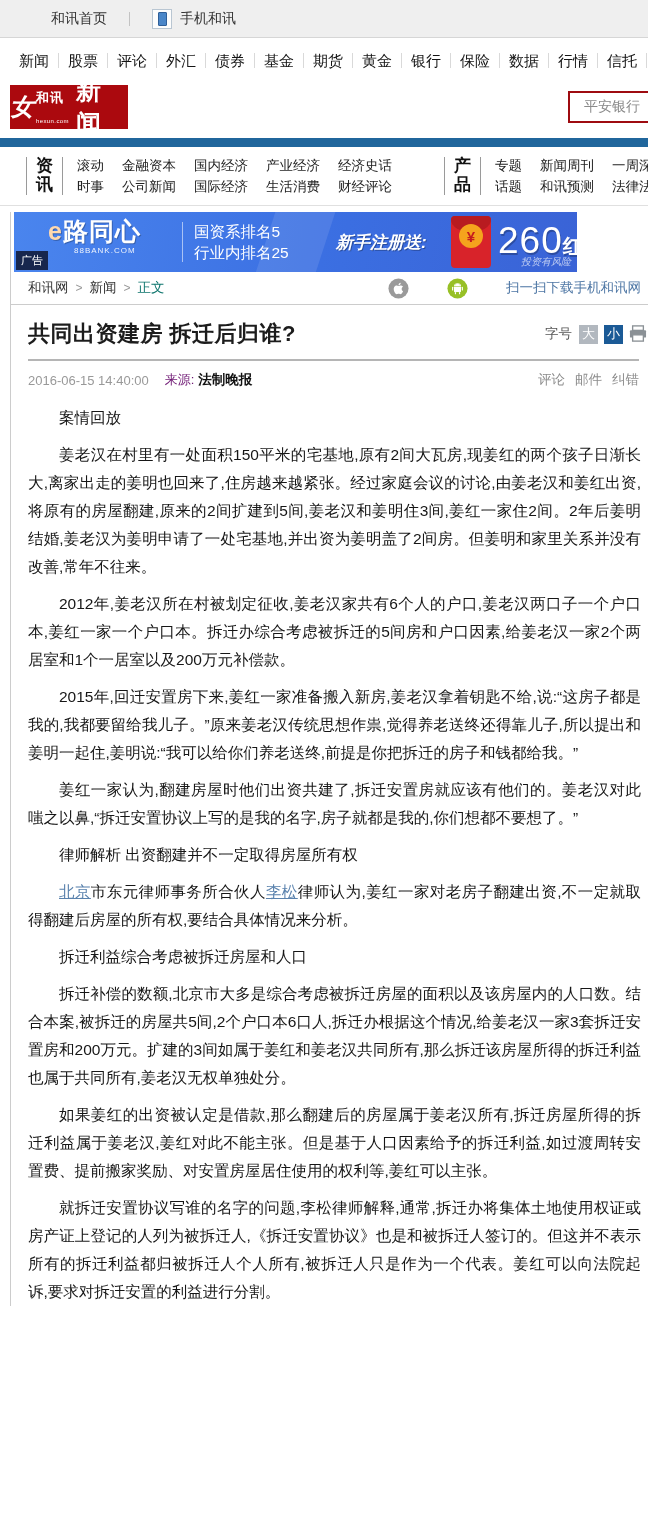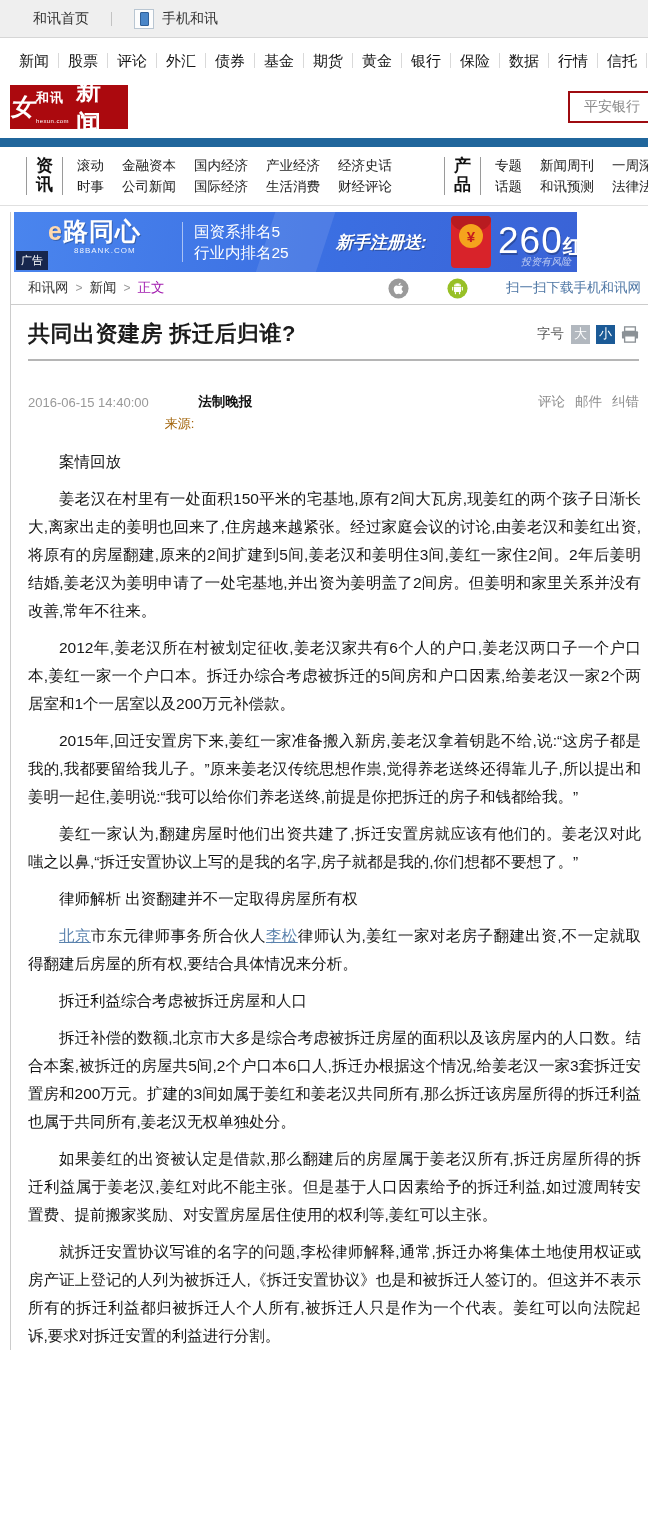--- a/index.html
+++ b/index.html
@@ -2,21 +2,21 @@
 <html><head>
 <meta charset="utf-8">
 <style>
   * { margin:0; padding:0; box-sizing:border-box; }
   html,body { background:#fff; }
   body { font-family:"Liberation Sans","DejaVu Sans",sans-serif; color:#222; }
   .page { position:relative; width:648px; height:1525px; overflow:hidden; background:#fff; }
 
   
   .topbar { height:38px; background:#efefef; border-bottom:1px solid #d6d6d6;
-            display:flex; align-items:center; padding-left:33px; font-size:14px; color:#333; }
+            display:flex; align-items:center; padding-left:51px; font-size:14px; color:#333; }
   .topbar .tb-link { cursor:pointer; }
   .topbar .tb-sep { width:1px; height:14px; background:#c3c3c3; margin:0 22px; }
   .phone-ic { display:inline-flex; width:20px; height:20px; border:1px solid #b9c6d2; background:#fdfdfd;
               align-items:center; justify-content:center; margin-right:8px; }
   .phone-ic i { display:block; width:9px; height:14px; background:#4a86c8; border:1px solid #2f5f98; border-radius:1px; }
 
   
   .mainnav { display:flex; align-items:center; height:44px; padding:0 4px 0 10px; }
   .mainnav .nav-item { font-size:15px; color:#141414; padding:0 9px; white-space:nowrap;
                        border-right:1px solid #d9d9d9; cursor:pointer; line-height:15px; }
@@ -70,40 +70,40 @@
                text-shadow:1px 2px 0 rgba(0,0,0,.25); }
   .ad-amount .num { font-size:37px; font-weight:normal; letter-spacing:1px; }
   .ad-amount .suf { font-size:20px; font-weight:bold; }
   .ad-disc { position:absolute; right:6px; bottom:3px; color:rgba(255,255,255,.65); font-size:10px;font-style:italic; }
 
   
   .breadcrumb-row { height:33px; display:flex; align-items:center; border-bottom:1px solid #ccc;
                     padding:0 8px 0 17px; width:638px; }
   .breadcrumb { display:flex; align-items:center; font-size:13.5px; color:#333; }
   .breadcrumb .bc-sep { color:#999; margin:0 7px; font-size:12px; }
-  .breadcrumb .bc-cur { color:#a21caf; }
+  .breadcrumb .bc-cur { color:#0f766e; }
   .qr { margin-left:auto; display:flex; align-items:center;gap:32px; }
   .qr svg { margin-right:6px; display:block; }
   .qr-text { font-size:13.5px; color:#4d76a4; }
 
   
   .article { padding:14px 0 0 17px; width:636px; }
   .title-row { display:flex; align-items:center; }
   h1.title { font-size:22px; font-weight:bold; color:#1c1c1c; letter-spacing:.5px; }
-  .fontsize-ctrl { margin-left:auto; display:flex; align-items:center; padding-right:8px; }
+  .fontsize-ctrl { margin-left:auto; display:flex; align-items:flex-start; }
   .fs-label { font-size:13.5px; color:#555; margin-right:7px; }
   .fs-box { width:19px; height:19px; color:#fff; font-size:13px; display:flex; align-items:center;
             justify-content:center; margin-right:6px; cursor:pointer; }
   .fs-large { background:#b2b8bf; }
   .fs-small { background:#1b5a96; }
   .printer { cursor:pointer; display:block; }
   .title-hr { border-bottom:2px solid #b5b5b5; margin:10px 8px 0 0; }
   .meta-row { display:flex; align-items:center; padding:10px 8px 0 0; font-size:13px; }
   .meta-date { color:#999; margin-right:16px; }
-  .meta-srclabel { color:#a16207; margin-right:4px;margin-top:44px; }
+  .meta-srclabel { color:#701a75; margin-right:4px; }
   .meta-src { color:#111; font-weight:bold; font-size:13.5px; }
   .meta-actions { margin-left:auto; display:flex; }
   .meta-actions span { color:#8d8d8d; font-size:13.5px; margin-left:10px; cursor:pointer; }
 
   
   .abody { padding:6px 6px 0 0; }
   .abody p { font-size:15.5px; line-height:28px; color:#161616; text-indent:2em;
              text-align:justify; margin:9px 0; }
   .abody a.ilink { color:#5a82ad; text-decoration:underline; cursor:pointer; }
 </style>

